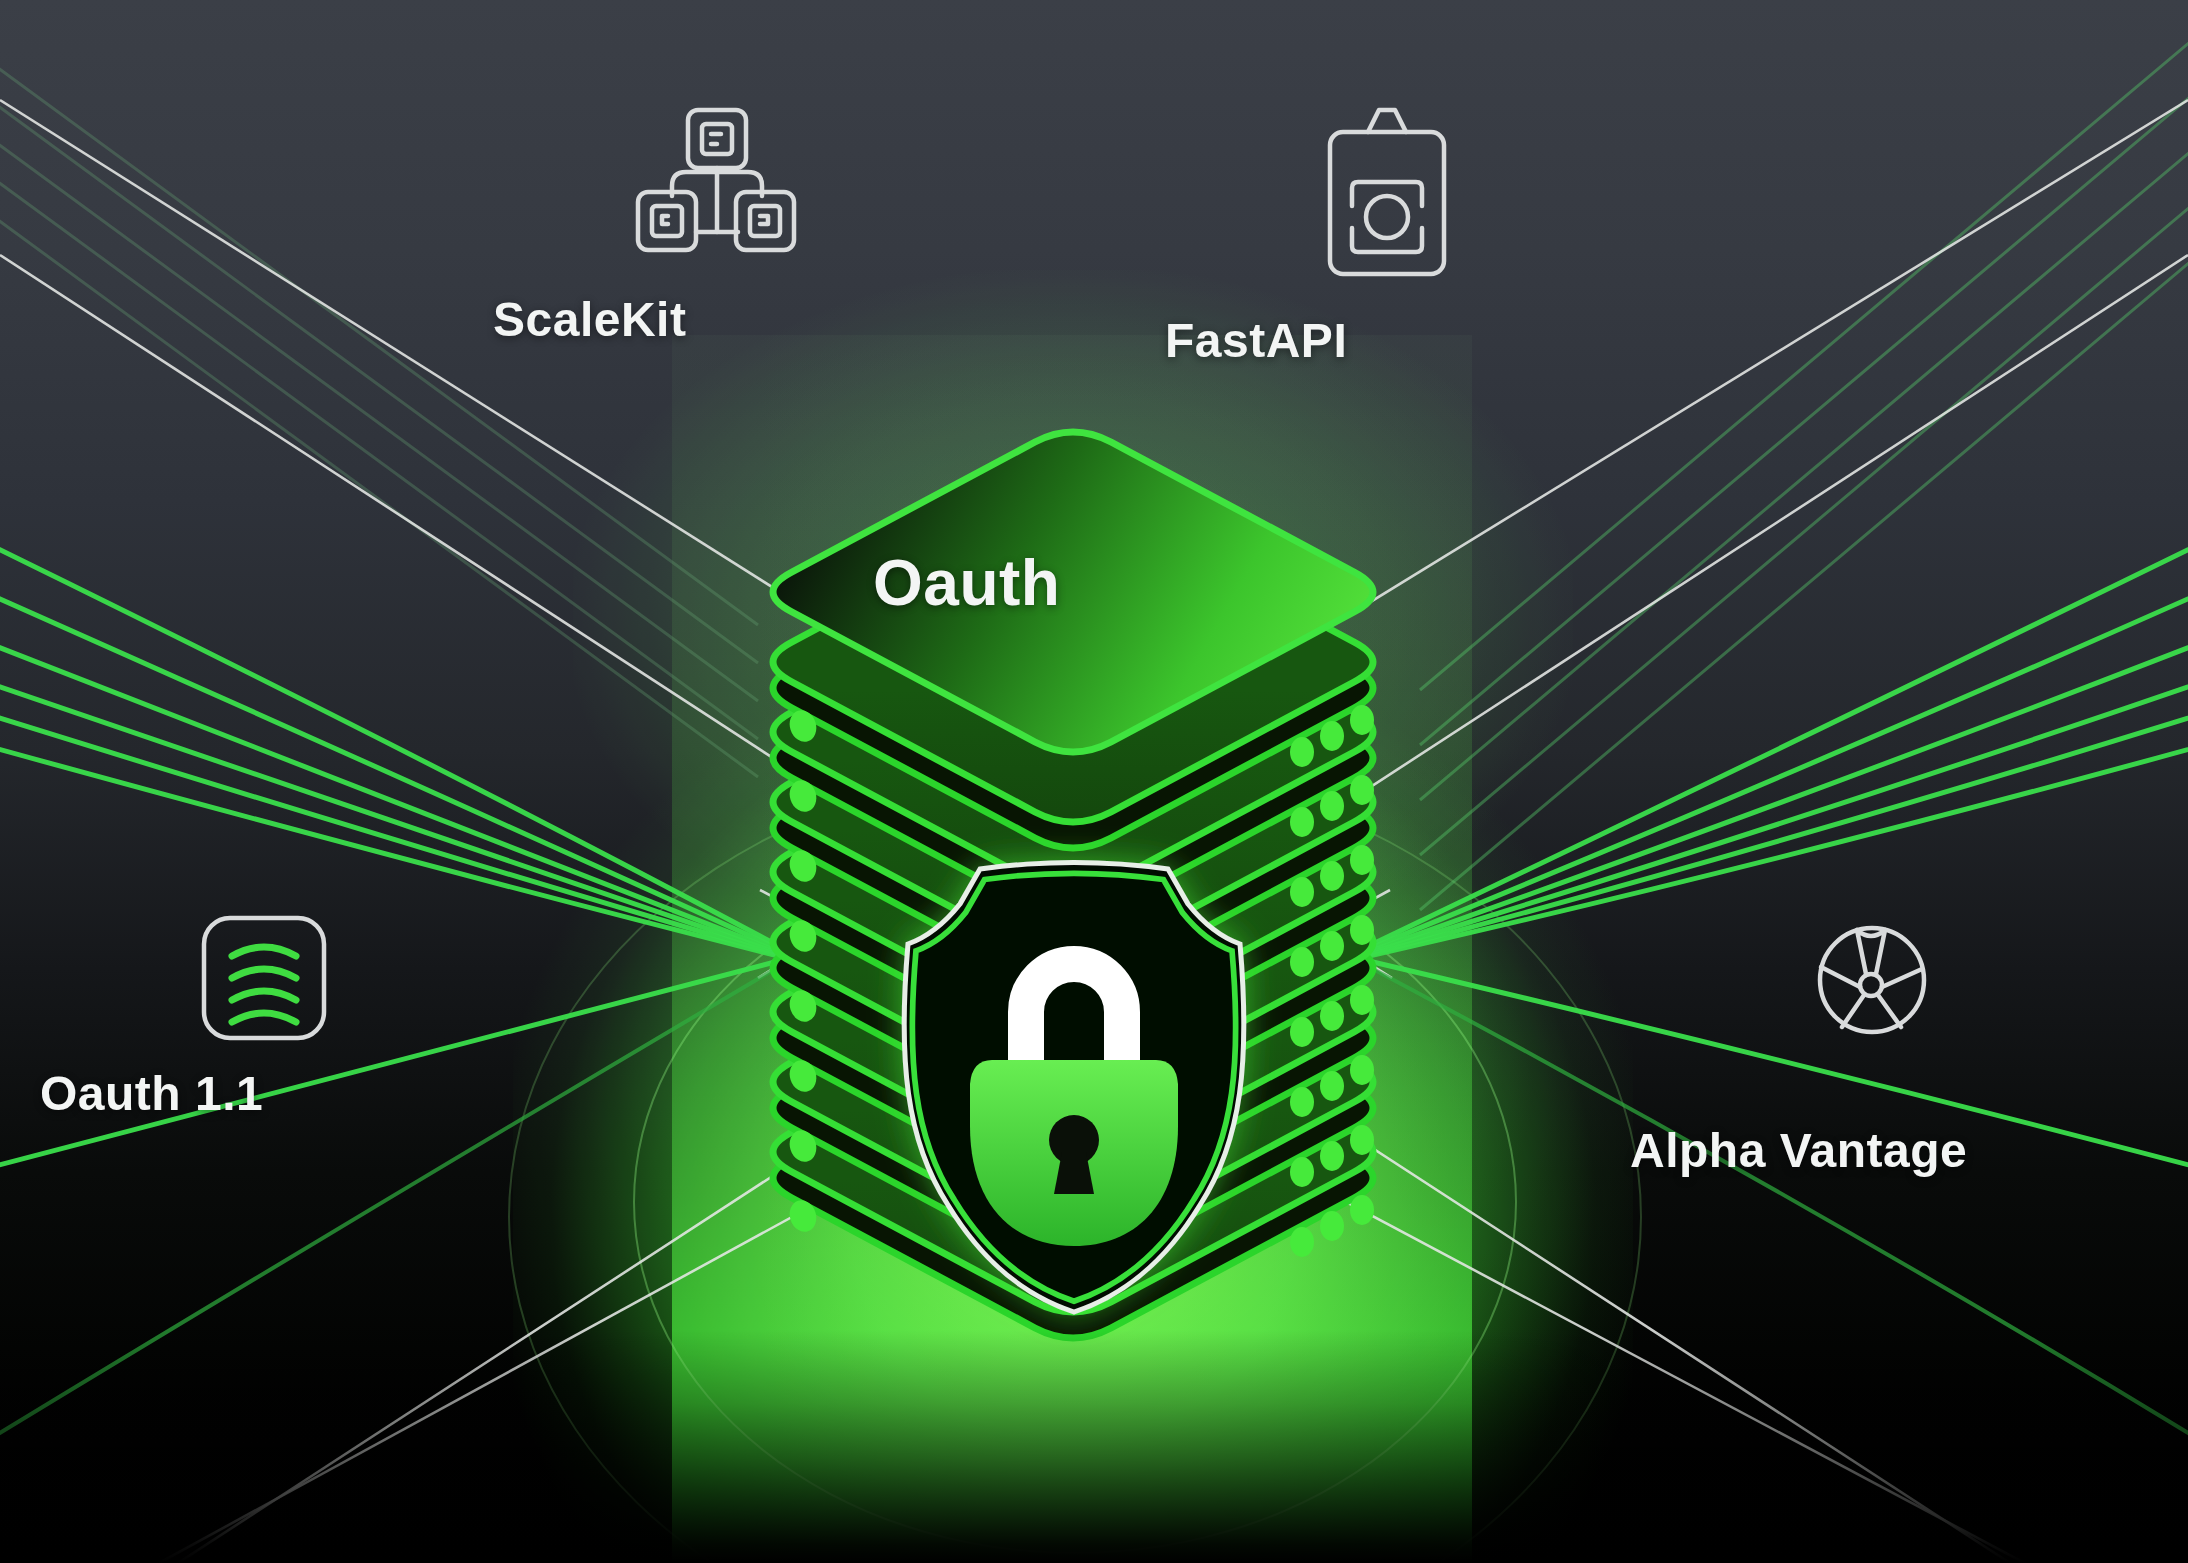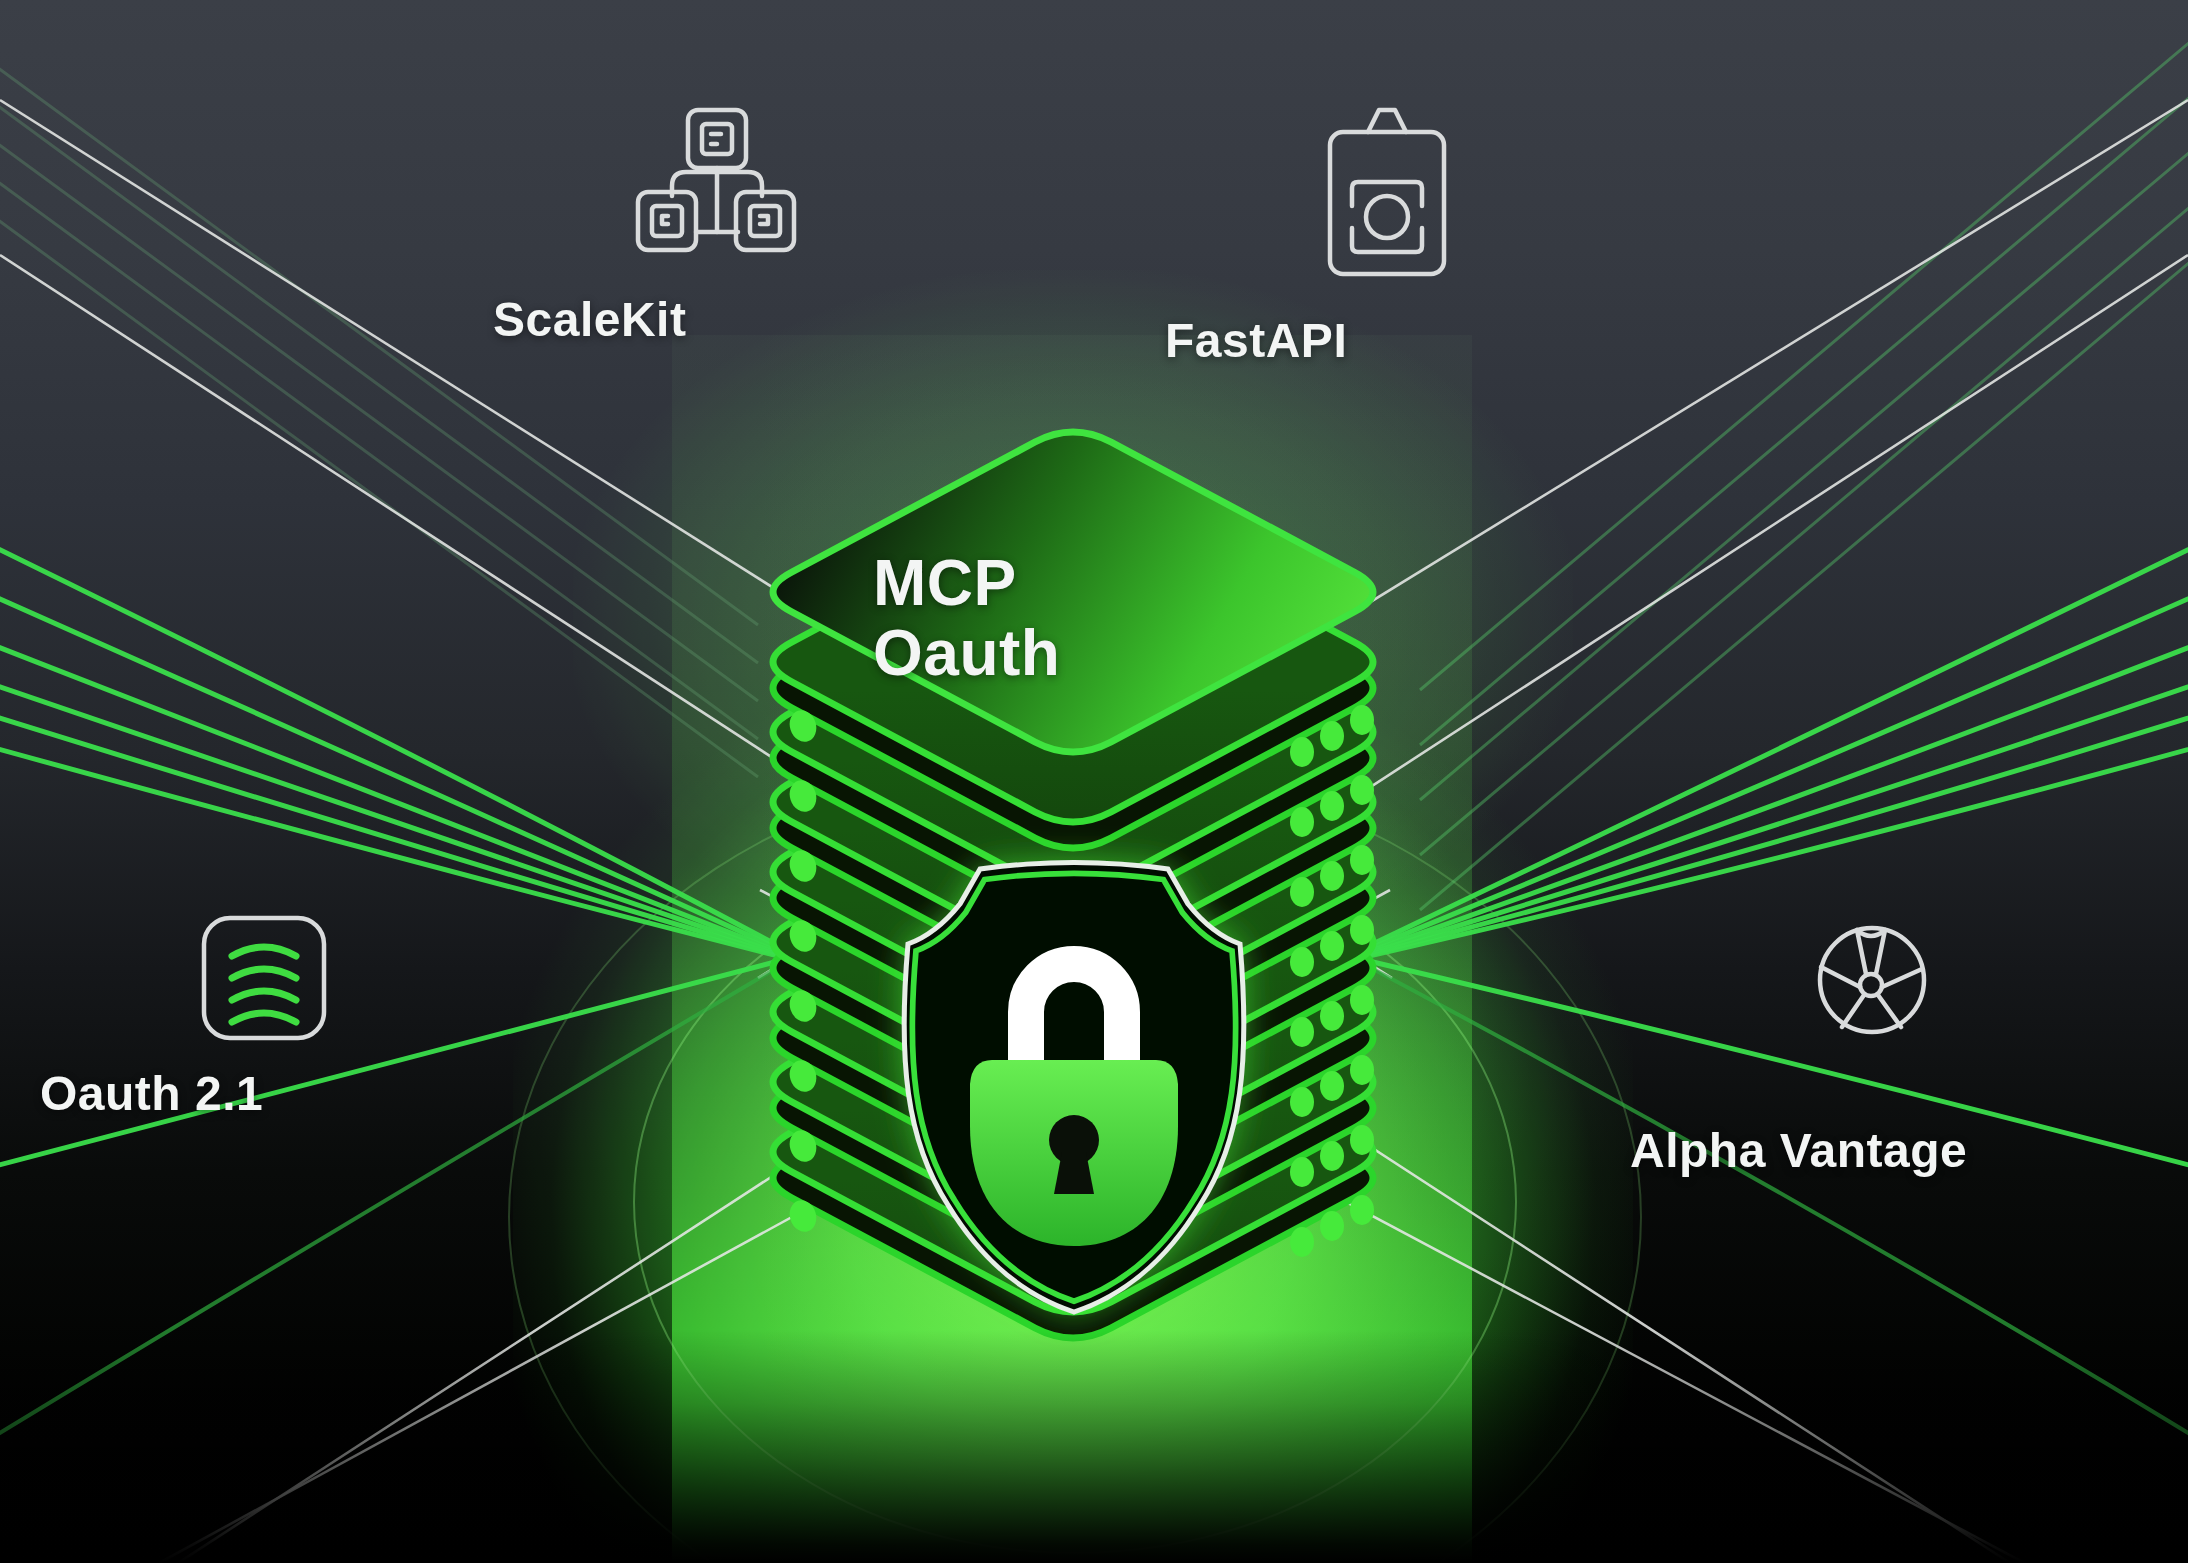--- a/index.html
+++ b/index.html
@@ -301,19 +301,18 @@
     <line class="icon-stroke" x1="1860" y1="987" x2="1821" y2="967"></line>
     <line class="icon-stroke" x1="1882" y1="987" x2="1922" y2="969"></line>
     <line class="icon-stroke" x1="1864" y1="995" x2="1842" y2="1027"></line>
     <line class="icon-stroke" x1="1878" y1="995" x2="1901" y2="1027"></line>
   </g>
 </svg>
 
 <div class="bottom-fade"></div>
 
 <div class="label label-mcp">
-  <span>MCP</span>
   <span>Oauth</span>
 </div>
 <div class="label node-label label-scalekit">ScaleKit</div>
 <div class="label node-label label-fastapi">FastAPI</div>
-<div class="label node-label label-oauth">Oauth 2.1</div>
+<div class="label node-label label-oauth">Oauth 1.1</div>
 <div class="label node-label label-alphavantage">Alpha Vantage</div>
 
 </body></html>

